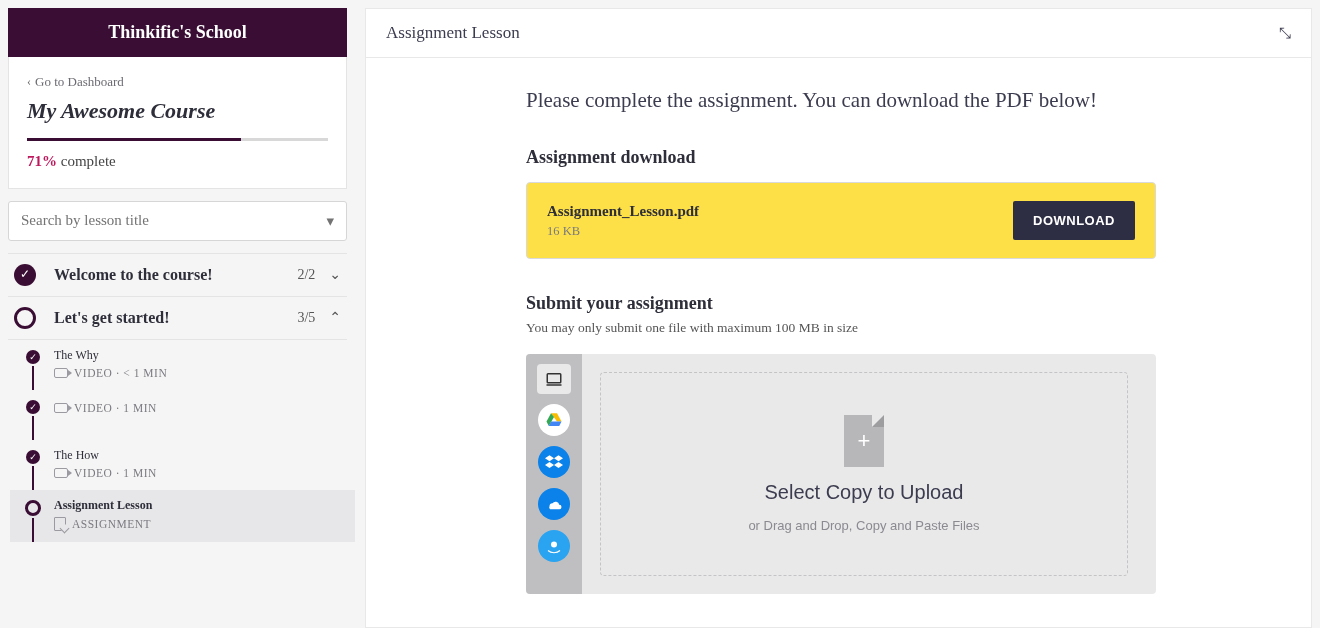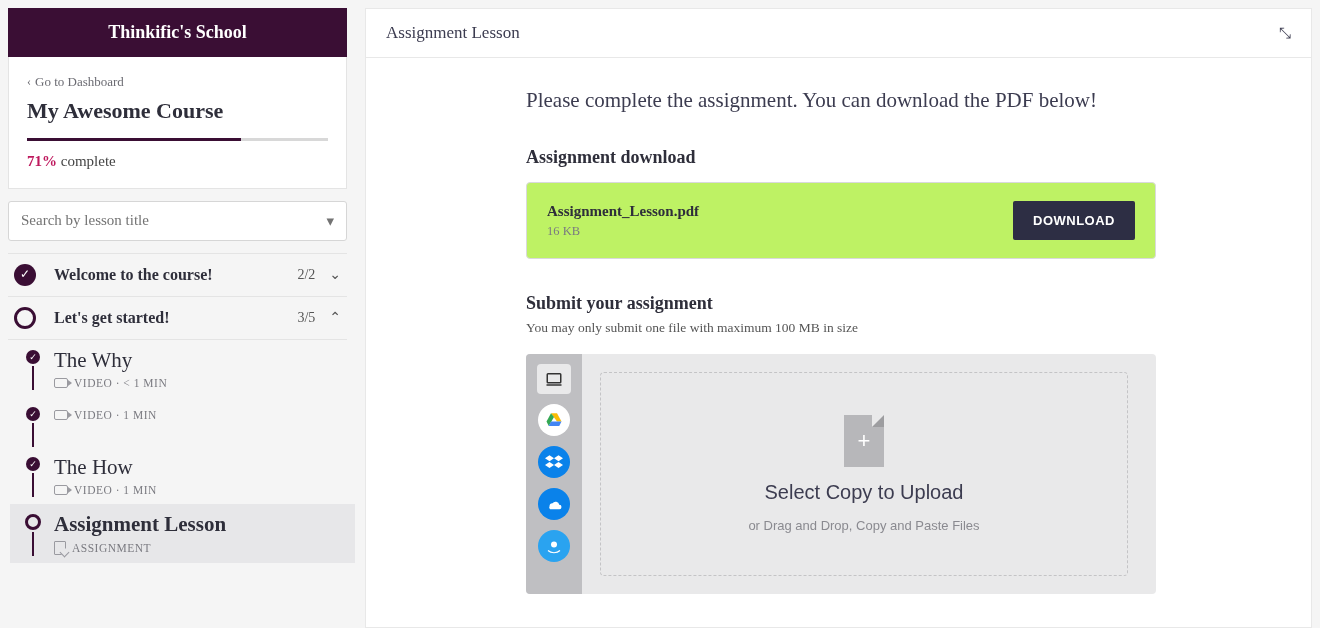--- a/index.html
+++ b/index.html
@@ -3,21 +3,21 @@
 <meta charset="utf-8">
 <style>
   * { box-sizing: border-box; margin: 0; padding: 0; }
   html, body { font-family: Georgia, 'Times New Roman', serif; background: #f5f5f5; color: #2e2e3a; }
   .app { display: flex; width: 1320px; height: 628px; background: #f5f5f5; }
   .sidebar { width: 355px; padding: 8px 8px 0 8px; display: flex; flex-direction: column; }
   .school-header { background: #3a0e34; color: #fff; text-align: center; font-weight: bold; font-size: 18px; padding: 14px 0; }
   .course-card { background: #fff; border: 1px solid #e4e4e4; border-top: none; padding: 14px 18px 18px 18px; }
   .dash-link { color: #6b6b72; font-size: 13px; cursor: pointer; display: inline-flex; align-items: center; gap: 4px; }
   .dash-link .chev { font-size: 12px; }
-  .course-title { font-size: 22px; font-weight: bold; color: #2e2e3a; margin-top: 8px; }
+  .course-title { font-size: 22px; font-weight: bold; color: #2e2e3a; margin-top: 8px; font-style: italic; }
   .progress-bar { margin-top: 14px; height: 3px; background: #d8d8d8; width: 100%; position: relative; }
   .progress-fill { height: 3px; background: #3a0e34; width: 71%; }
   .progress-text { margin-top: 12px; font-size: 15px; color: #444; }
   .progress-text b { font-weight: bold; color: #be185d; }
   .search-box { margin-top: 12px; background: #fff; border: 1px solid #d6d6d6; border-radius: 3px; padding: 10px 12px; display: flex; justify-content: space-between; align-items: center; color: #737373; font-size: 15px; cursor: pointer; }
   .chapter { margin-top: 12px; }
   .chapter-row { display: flex; align-items: center; padding: 10px 6px; border-top: 1px solid #e4e4e4; border-bottom: 1px solid #e4e4e4; cursor: pointer; }
   .chapter-row + .chapter-row { border-top: none; }
   .circle { width: 22px; height: 22px; border-radius: 50%; flex-shrink: 0; margin-right: 18px; display:flex; align-items:center; justify-content:center; }
   .circle.filled { background: #3a0e34; color:#fff; font-size:12px; }
@@ -27,36 +27,36 @@
   .chev-icon { font-size: 14px; color: #555; }
   .lesson-list { padding-left: 10px; }
   .lesson { display: flex; align-items: flex-start; padding: 8px 6px 8px 0; cursor: pointer; position: relative; }
   .lesson.active { background: #e7e7e9; margin-left:-8px; padding-left:8px; margin-right:-8px; padding-right:8px;}
   .lesson .dot-col { width: 30px; display:flex; flex-direction:column; align-items:center; }
   .dot { width: 14px; height: 14px; border-radius:50%; background:#3a0e34; display:flex;align-items:center;justify-content:center;color:#fff;font-size:9px; flex-shrink:0; margin-top:2px;}
   .dot.open { background:#f5f5f5; border:3px solid #3a0e34; width:16px;height:16px;}
   .dot.open.active-dot { background:#e7e7e9; }
   .connector { width:2px; flex:1; background:#3a0e34; min-height:24px; margin-top:2px; margin-bottom:-8px;}
   .lesson-body { flex:1; padding-left:6px; }
-  .lesson-title { font-size: 21px; color:#2e2e3a; }
+  .lesson-title { font-size: 12px; color:#2e2e3a; }
   .lesson.active .lesson-title { font-weight:bold; }
   .lesson-meta { font-size: 11.5px; color:#7a7a80; letter-spacing:.5px; margin-top:4px; display:flex; align-items:center; gap:6px;}
   .meta-icon { display:inline-block; width:14px; height:10px; border:1.5px solid #9a9aa0; border-radius:2px; position:relative; }
   .meta-icon.video::after{content:'';position:absolute;right:-5px;top:1px;width:0;height:0;border-top:3px solid transparent;border-bottom:3px solid transparent;border-left:4px solid #9a9aa0;}
   .meta-icon.assign { width:12px;height:14px;border:1.5px solid #9a9aa0;border-radius:1px;}
   .meta-icon.assign::after{content:'';position:absolute;right:-3px;bottom:-2px;width:6px;height:6px;border-left:1.5px solid #9a9aa0;border-bottom:1.5px solid #9a9aa0;transform:rotate(-45deg);background:#e7e7e9;}
 
   .main { flex:1; background:#fff; margin: 8px 8px 0 10px; border:1px solid #e8e8e8; display:flex; flex-direction:column; overflow:hidden;}
   .main-header { display:flex; justify-content:space-between; align-items:center; padding: 14px 20px; border-bottom:1px solid #e8e8e8; }
   .main-title { font-size:17px; color:#3c3c50; }
   .expand-icon { font-size:15px; color:#3c3c50; cursor:pointer; font-family: Arial, sans-serif; }
   .main-content { padding: 30px 30px 0 160px; overflow:auto; }
   .intro-text { font-size: 21px; color:#3c3c50; }
   .section-h { font-weight:bold; font-size:18px; color:#2e2e3a; margin-top:34px; }
-  .dl-box { border:1px solid #d9d9dc; border-radius:4px; padding:18px 20px; margin-top:14px; display:flex; justify-content:space-between; align-items:center; max-width:630px; background:#bef264;}
+  .dl-box { border:1px solid #d9d9dc; border-radius:4px; padding:18px 20px; margin-top:14px; display:flex; justify-content:space-between; align-items:center; max-width:630px; background:#fde047;}
   .dl-name { font-weight:bold; font-size:15px; color:#2e2e3a; }
   .dl-size { font-size:12.5px; color:#7a7a80; margin-top:4px;}
   .dl-btn { background:#2d2e44; color:#fff; border:none; padding:12px 20px; font-weight:bold; letter-spacing:.5px; font-size:13px; cursor:pointer; border-radius:2px;}
   .sub-hint { font-size:13.5px; color:#555; margin-top:6px; }
   .upload-area { margin-top:18px; background:#e9e9ea; border-radius:4px; display:flex; max-width:630px; height:240px; overflow:hidden;}
   .upload-rail { width:56px; background:#bfbfc2; display:flex; flex-direction:column; align-items:center; padding:10px 0; gap:10px;}
   .rail-btn { width:34px; height:30px; background:#e9e9ea; border-radius:4px; display:flex;align-items:center;justify-content:center;cursor:pointer;}
   .rail-btn svg { width:18px;height:18px; }
   .rail-circle { width:32px;height:32px;border-radius:50%;display:flex;align-items:center;justify-content:center;cursor:pointer;}
   .rail-circle.white{background:#fff;}

